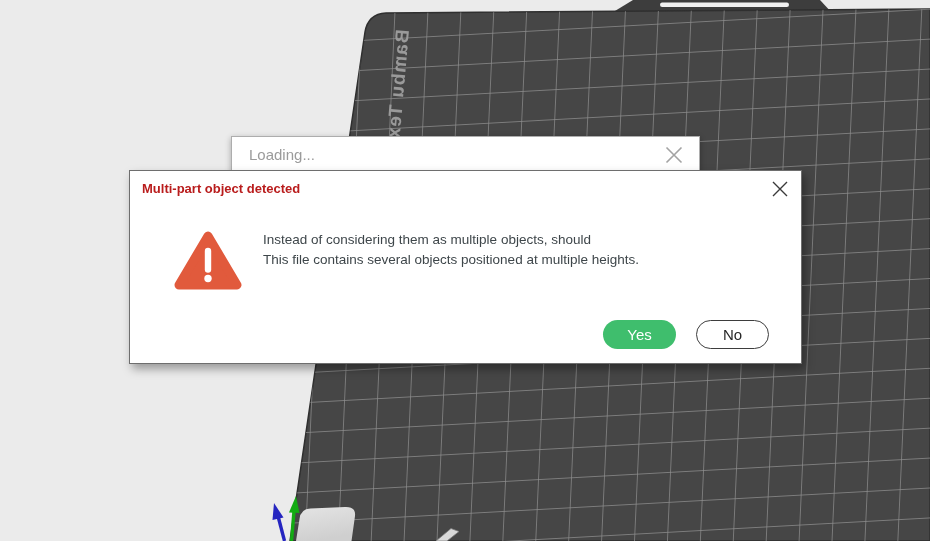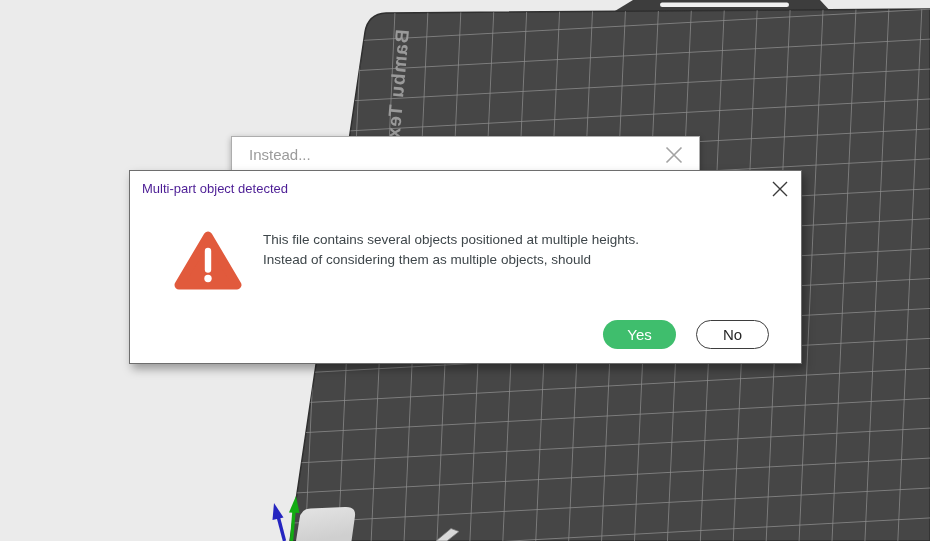--- a/index.html
+++ b/index.html
@@ -26,21 +26,21 @@
 
   
   .modal{
     position:absolute;left:129px;top:170px;width:673px;height:194px;
     background:#ffffff;border:1px solid #6e6e6e;box-sizing:border-box;
     box-shadow:3px 5px 9px rgba(0,0,0,0.35);
     z-index:10;
   }
   .modal-title{
     position:absolute;left:12px;top:10px;
-    font-size:13px;color:#4c1d95;
+    font-size:13px;color:#b91c1c;font-weight:bold;
   }
   .modal-close{position:absolute;right:13px;top:10px;cursor:pointer;}
   .warning-icon{position:absolute;left:44px;top:58px;}
   .modal-message{
     position:absolute;left:133px;top:59px;
     font-size:13.5px;line-height:20px;color:#3e464a;
   }
   .btn{
     position:absolute;top:149px;width:73px;height:29px;
     border-radius:15px;font-size:15px;
@@ -81,41 +81,41 @@
 
     <g>
       <line x1="284.5" y1="541" x2="278" y2="516" stroke="#2525c0" stroke-width="3.4"></line>
       <polygon points="274,503 272.5,520 283.5,517.5" fill="#2525c0"></polygon>
       <line x1="291.5" y1="541" x2="294" y2="511" stroke="#12ab12" stroke-width="3.4"></line>
       <polygon points="296,496 289,512.5 299.5,513" fill="#12ab12"></polygon>
     </g>
   </svg>
 
   <div class="loading-dialog">
-    <span class="loading-title">Instead...</span>
+    <span class="loading-title">Loading...</span>
     <svg class="loading-close" width="18" height="18" viewBox="0 0 18 18">
       <path d="M1.5 1.5 L16.5 16.5 M16.5 1.5 L1.5 16.5" stroke="#a3a3a3" stroke-width="1.6" fill="none"></path>
     </svg>
   </div>
 
   <div class="modal">
     <div class="modal-title">Multi-part object detected</div>
 
     <svg class="modal-close" width="16" height="16" viewBox="0 0 16 16">
       <path d="M1 1 L15 15 M15 1 L1 15" stroke="#3a3a3a" stroke-width="1.4" fill="none"></path>
     </svg>
 
     <svg class="warning-icon" width="68" height="62" viewBox="0 0 68 62">
       <path d="M34 7 L63 56 L5 56 Z" fill="#E15A3C" stroke="#E15A3C" stroke-width="9" stroke-linejoin="round"></path>
       <line x1="34" y1="22" x2="34" y2="40.5" stroke="#ffffff" stroke-width="6.4" stroke-linecap="round"></line>
       <circle cx="34" cy="49.5" r="3.7" fill="#ffffff"></circle>
     </svg>
 
     <div class="modal-message">
+      <div>Instead of considering them as multiple objects, should</div>
       <div>This file contains several objects positioned at multiple heights.</div>
-      <div>Instead of considering them as multiple objects, should</div>
     </div>
 
     <button class="btn btn-no">No</button>
     <button class="btn btn-yes">Yes</button>
   </div>
 
 </div>
 
 </body></html>

